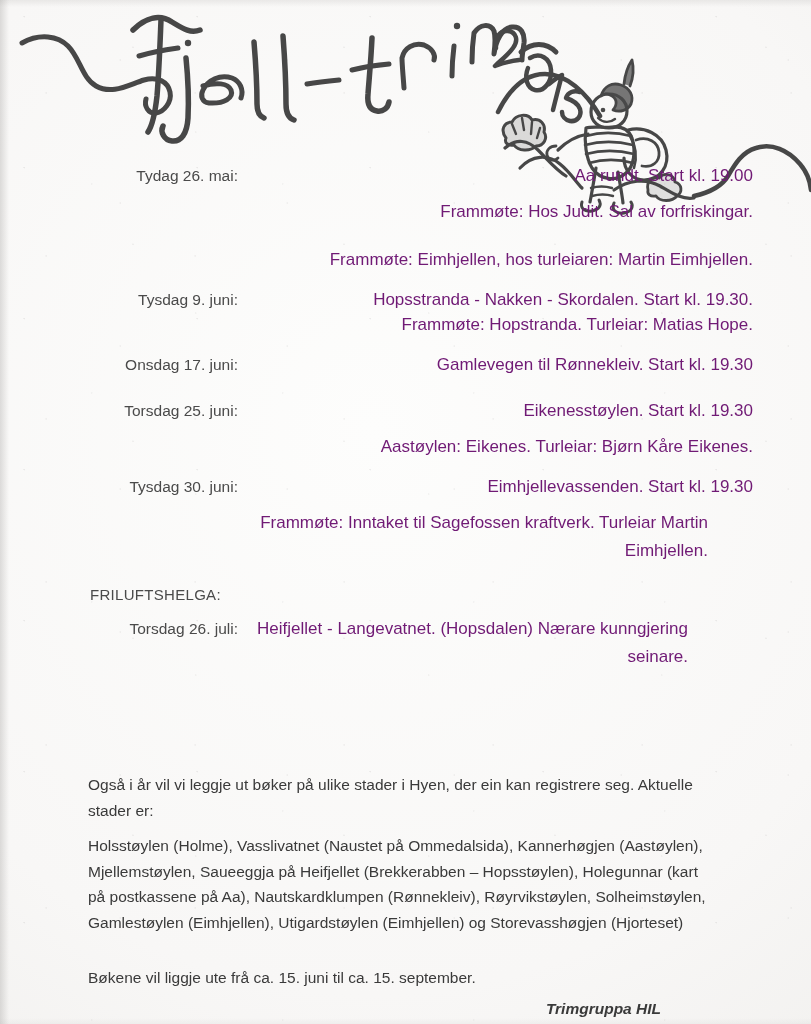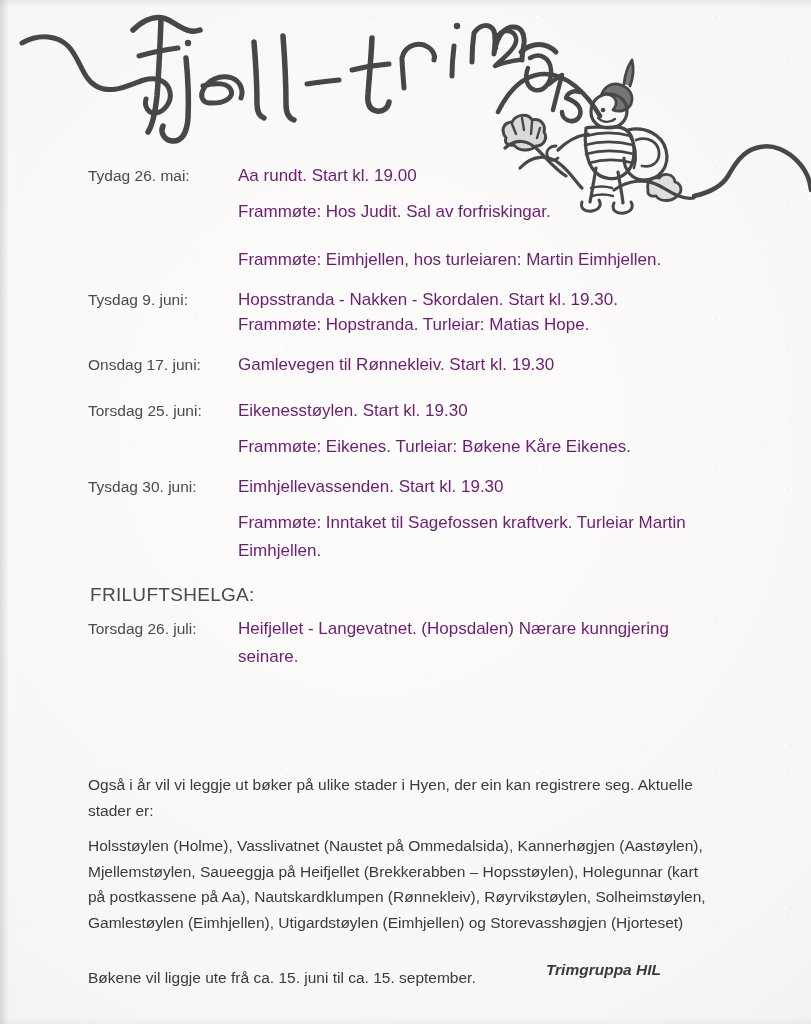--- a/index.html
+++ b/index.html
@@ -55,21 +55,21 @@
   }
   .header-art svg { display: block; }
 
   
   .schedule {
     position: absolute;
     left: 88px;
     top: 162px;
     width: 665px;
   }
-  .entry { margin-bottom: 0; }
+  .entry { margin-bottom: 0; text-align: right; }
   .row {
     display: flex;
     align-items: flex-start;
   }
   .date-col {
     width: 150px;
     flex: 0 0 150px;
     font-size: 15.5px;
     line-height: 28px;
     color: #4a4a4a;
@@ -81,21 +81,21 @@
     line-height: 28px;
     color: #701a75;
   }
   .row.sub { margin-top: 2px; }
   .row.sub.tight { margin-top: -3px; }
   .gap-lg { height: 16px; }
   .gap-md { height: 12px; }
   .gap-sm { height: 6px; }
 
   .section-label {
-    font-size: 19px;
+    font-size: 15px;
     line-height: 28px;
     color: #4a4a4a;
     letter-spacing: .3px;
     margin-left: 2px;
   }
 
   
   .bold-block {
     position: absolute;
     left: 88px;
@@ -105,21 +105,21 @@
     line-height: 26px;
     color: #3a3a3a;
   }
   #intro-block { top: 772px; }
   #places-block { top: 833px; line-height: 25.5px; }
   #period-block { top: 965px; }
 
   .signature {
     position: absolute;
     right: 150px;
-    top: 961px;
+    top: 1000px;
     font-style: italic;
     font-weight: bold;
     font-size: 15.5px;
     color: #3a3a3a;
   }
 </style>
 </head>
 <body>
 
 <div class="page">
@@ -260,21 +260,21 @@
     <div class="gap-md"></div>
 
     <div class="entry">
       <div class="row">
         <div class="date-col">Torsdag 25. juni:</div>
         <div class="detail-col">Eikenesstøylen. Start kl. 19.30</div>
       </div>
       <div class="gap-sm"></div>
       <div class="row sub">
         <div class="date-col"></div>
-        <div class="detail-col">Frammøte: Eikenes. Turleiar: Bøkene Kåre Eikenes.</div>
+        <div class="detail-col">Aastøylen: Eikenes. Turleiar: Bjørn Kåre Eikenes.</div>
       </div>
     </div>
 
     <div class="gap-md"></div>
 
     <div class="entry">
       <div class="row">
         <div class="date-col">Tysdag 30. juni:</div>
         <div class="detail-col">Eimhjellevassenden. Start kl. 19.30</div>
       </div>

